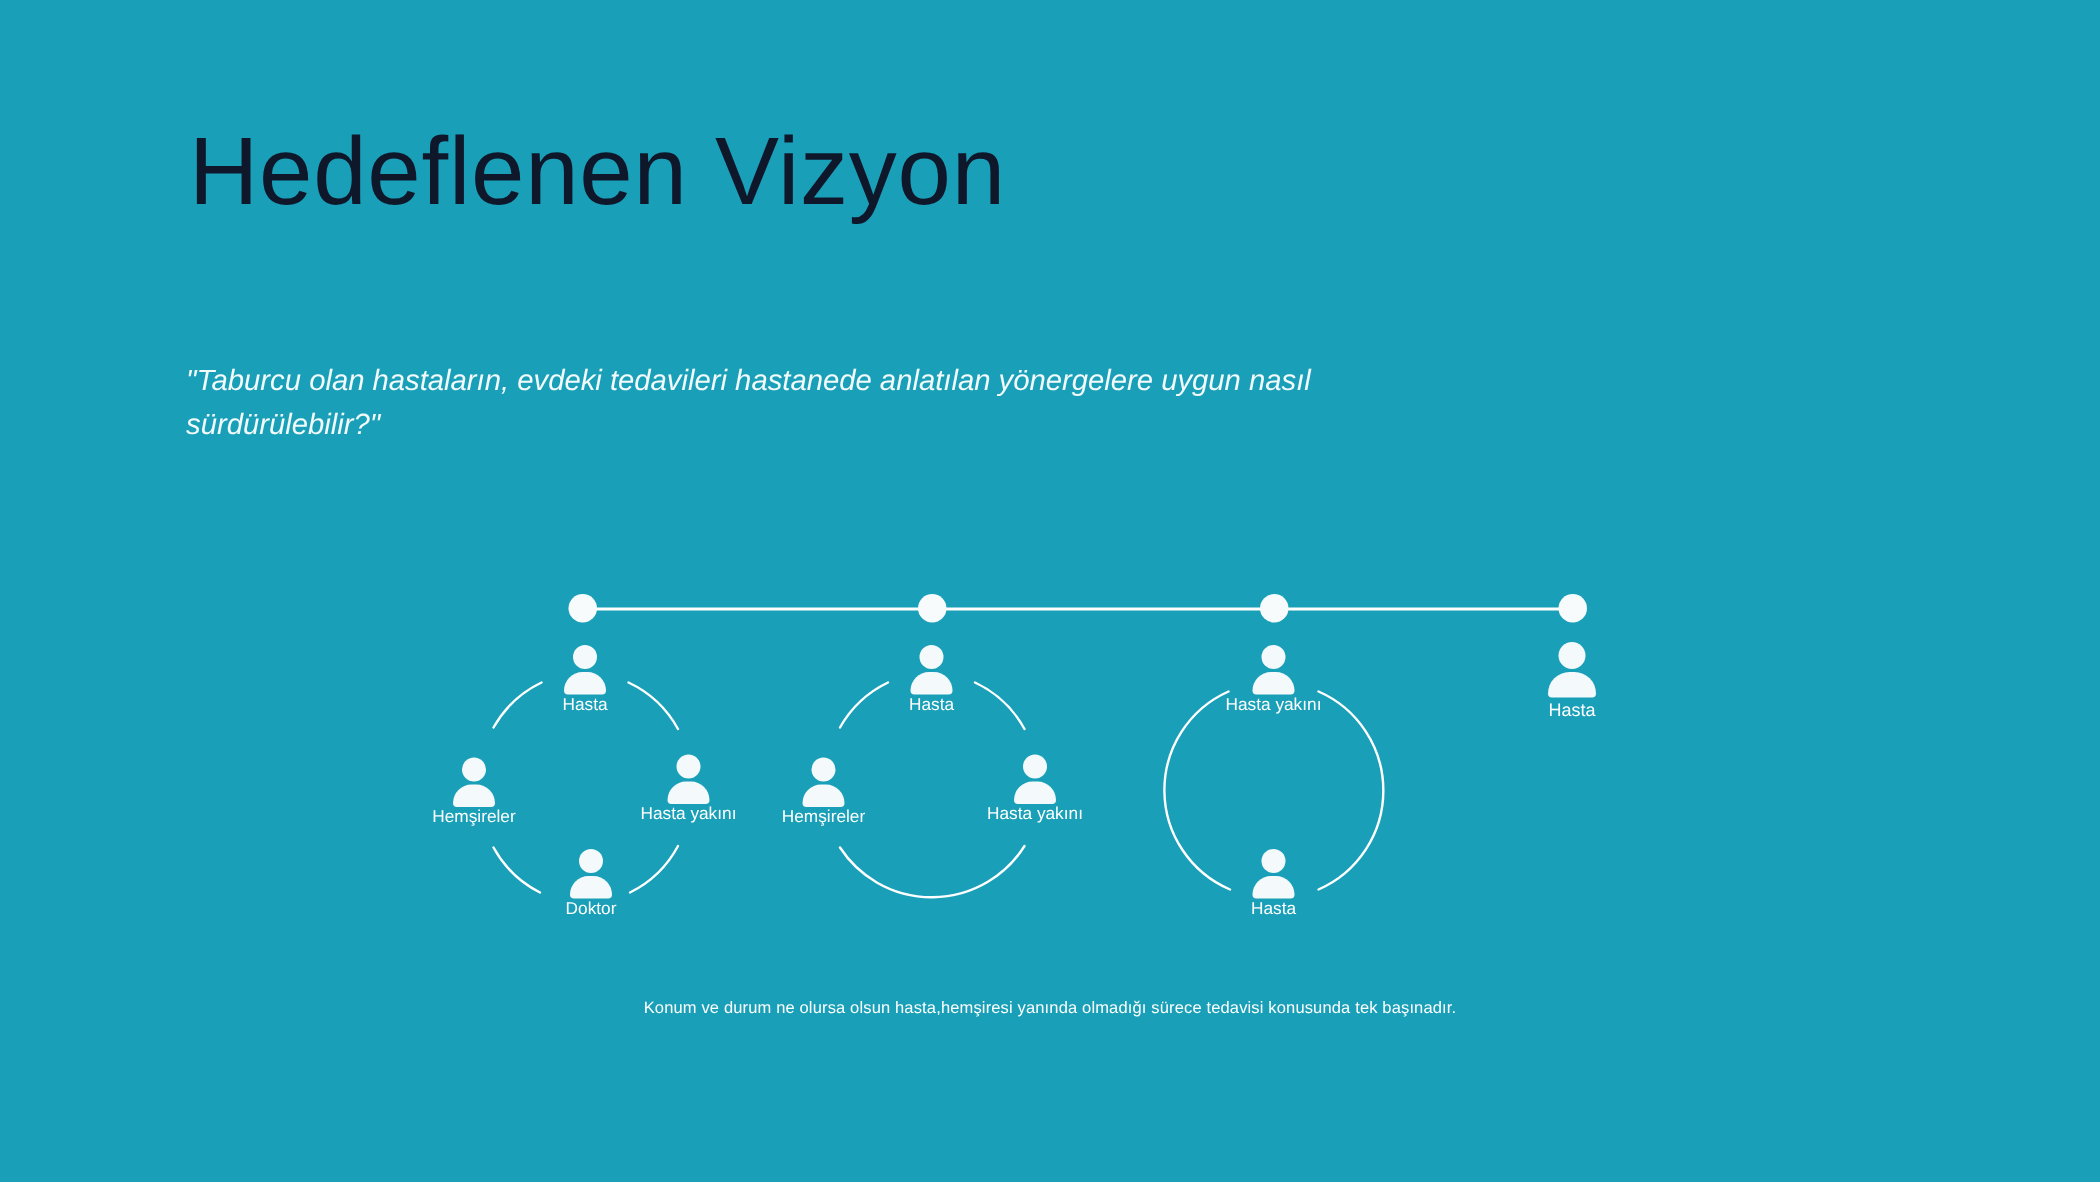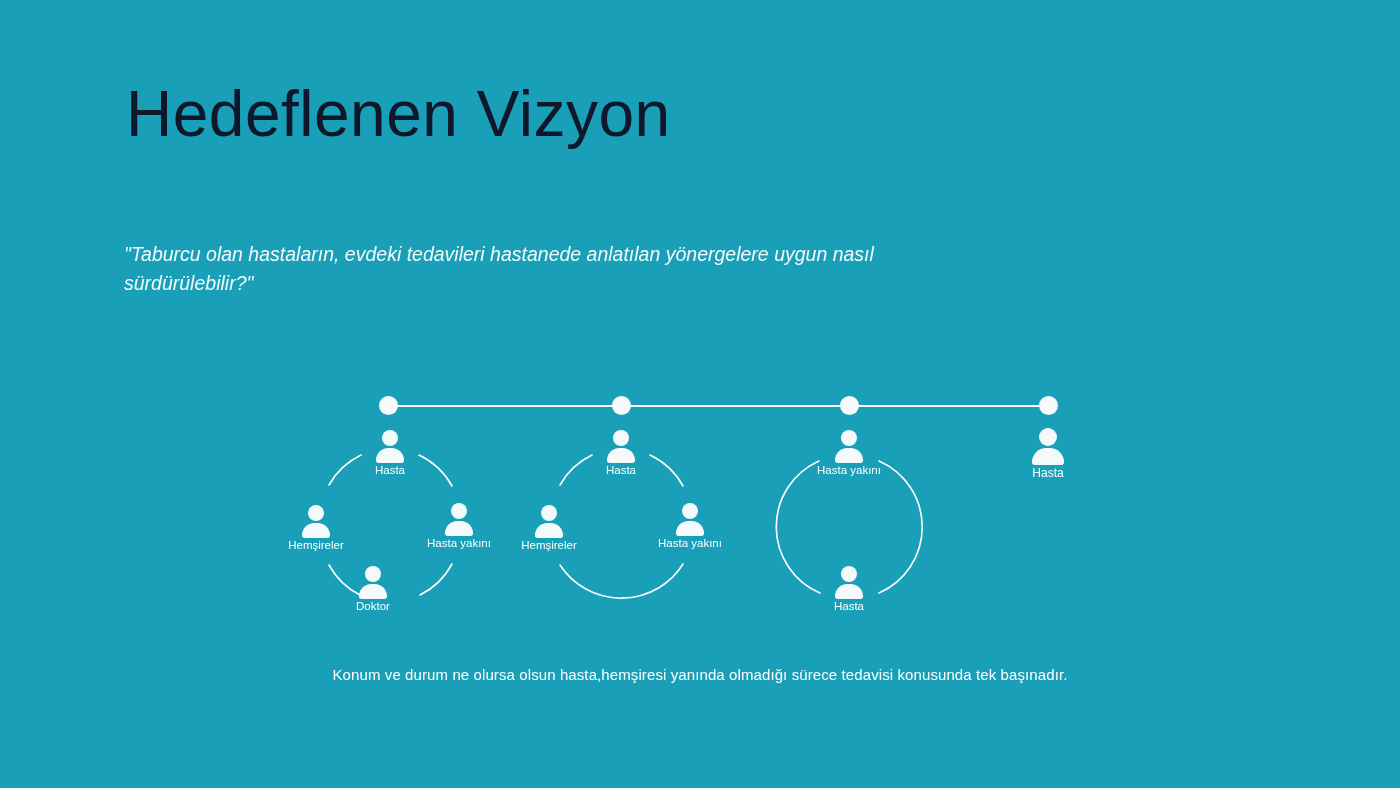--- a/index.html
+++ b/index.html
@@ -150,21 +150,21 @@
     stroke-linecap: round;
   }
 
   
   .slide-caption {
     position: absolute;
     left: 0;
     top: 666px;
     width: 1400px;
     text-align: center;
-    font-size: 15px;
+    font-size: 11px;
     font-weight: 400;
     color: #ffffff;
     letter-spacing: 0.1px;
   }
 </style>
 </head>
 <body>
 
 <div class="slide-title">Hedeflenen Vizyon</div>
 
@@ -218,21 +218,21 @@
   </div>
 
   <div class="person" style="left:459px; top:503px;">
     <div class="person-glyph">
       <div class="person-head"></div>
       <div class="person-body"></div>
     </div>
     <div class="person-label">Hasta yakını</div>
   </div>
 
-  <div class="person" style="left:373px; top:566px;text-align:center;">
+  <div class="person" style="left:394px; top:566px;text-align:center;">
     <div class="person-glyph">
       <div class="person-head"></div>
       <div class="person-body"></div>
     </div>
     <div class="person-label">Doktor</div>
   </div>
 
   <div class="person" style="left:316px; top:505px;">
     <div class="person-glyph">
       <div class="person-head"></div>

